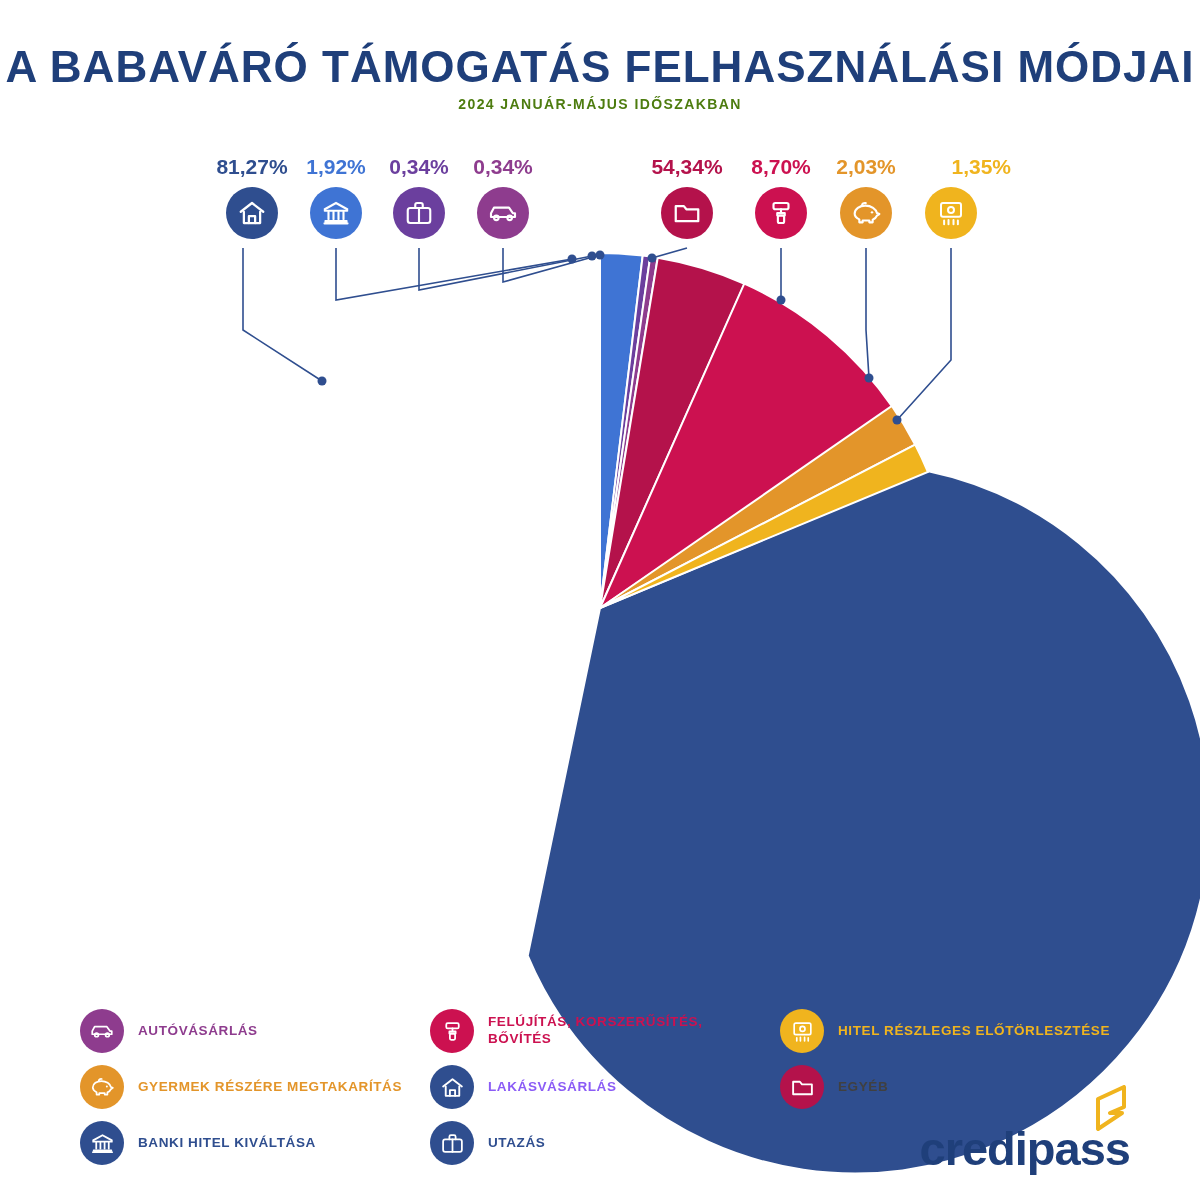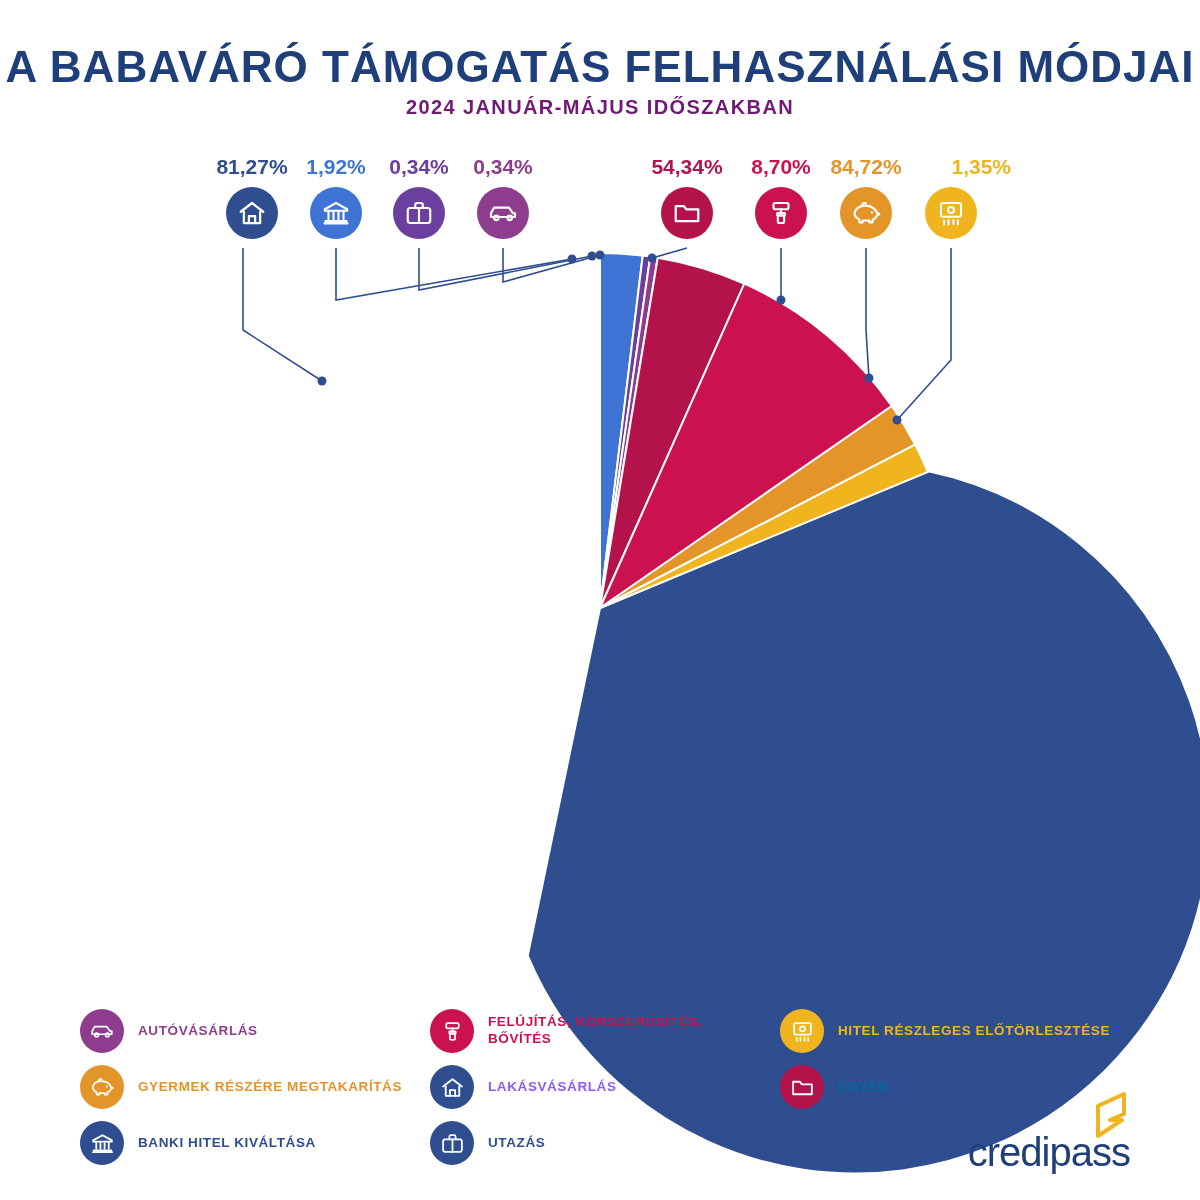--- a/index.html
+++ b/index.html
@@ -10,21 +10,21 @@
     color:#2f4e8f;
     overflow:hidden;
     position:relative;
   }
   .title{
     position:absolute;top:42px;left:0;width:1200px;text-align:center;
     font-size:44px;font-weight:bold;letter-spacing:1px;color:#1f3f7a;
   }
   .subtitle{
     position:absolute;top:96px;left:0;width:1200px;text-align:center;
-    font-size:20px;font-weight:bold;letter-spacing:1.4px;color:#701a75;
+    font-size:14px;font-weight:bold;letter-spacing:1.4px;color:#4d7c0f;
   }
 
   
   .callout{position:absolute;text-align:center;width:120px;}
   .callout .pct{font-size:21px;font-weight:bold;margin-bottom:8px;}
   .badge{
     width:52px;height:52px;border-radius:50%;
     margin:0 auto;display:flex;align-items:center;justify-content:center;
     box-sizing:border-box;
   }
@@ -45,21 +45,21 @@
     width:44px;height:44px;border-radius:50%;flex:0 0 44px;
     display:flex;align-items:center;justify-content:center;box-sizing:border-box;
   }
   .legend-label{
     font-size:13.5px;font-weight:bold;letter-spacing:.6px;line-height:1.25;
     text-transform:uppercase;
   }
 
   
   .logo{position:absolute;right:70px;bottom:28px;display:flex;align-items:flex-end;}
-  .logo-text{font-size:40px;font-weight:normal;color:#1f3f7a;letter-spacing:-1px;line-height:1;}
+  .logo-text{font-size:47px;font-weight:bold;color:#1f3f7a;letter-spacing:-1px;line-height:1;}
   .logo-mark{position:absolute;right:-2px;top:-40px;}
 </style>
 </head>
 <body>
 
 <div class="title">A BABAVÁRÓ TÁMOGATÁS FELHASZNÁLÁSI MÓDJAI</div>
 <div class="subtitle">2024 JANUÁR-MÁJUS IDŐSZAKBAN</div>
 
 <div id="chartwrap">
 
@@ -167,21 +167,21 @@
   <div class="badge" style="background:#cc1150">
     <svg width="30" height="30" viewBox="0 0 24 24" fill="none" stroke="#ffffff" stroke-width="1.7" stroke-linecap="round" stroke-linejoin="round">
       <rect x="6" y="4" width="12" height="5" rx="1.4"></rect>
       <path d="M12 9 V12 M9 12 H15 V14 H9 Z"></path>
       <rect x="9.5" y="14" width="5" height="6" rx="1.2"></rect>
     </svg>
   </div>
 </div>
 
 <div class="callout" style="left:806px;top:155px;">
-  <div class="pct" style="color:#e3952a">84,72%</div>
+  <div class="pct" style="color:#e3952a">2,03%</div>
   <div class="badge" style="background:#e3952a">
     <svg width="32" height="32" viewBox="0 0 24 24" fill="none" stroke="#ffffff" stroke-width="1.6" stroke-linecap="round" stroke-linejoin="round">
       <path d="M3.5 12.5 C3.5 8.8 7.2 6.5 11.5 6.5 C16 6.5 19.5 9 20.2 12 L22 12.8 L20.2 14 C19.7 15.3 18.6 16.4 17 17 V19 H14.5 V17.6 H9.5 V19 H7 V16.8 C5 15.8 3.5 14.3 3.5 12.5 Z"></path>
       <circle cx="16.5" cy="11.5" r=".9" fill="#ffffff" stroke="none"></circle>
       <path d="M9 6.6 C9 5 10.4 4.2 11.8 4.6"></path>
     </svg>
   </div>
 </div>
 
 <div class="callout" style="left:891px;top:155px;text-align:right;">
@@ -251,21 +251,21 @@
     </div>
     <div class="legend-label" style="color:#8b5cf6">LAKÁSVÁSÁRLÁS</div>
   </div>
 
   <div class="legend-item">
     <div class="legend-badge" style="background:#b4124b">
       <svg width="25" height="25" viewBox="0 0 24 24" fill="none" stroke="#ffffff" stroke-width="1.8" stroke-linejoin="round">
         <path d="M3 18.5 V6.5 H9.5 L11.5 9 H21 V18.5 Z"></path>
       </svg>
     </div>
-    <div class="legend-label" style="color:#0369a1">EGYÉB</div>
+    <div class="legend-label" style="color:#404040">EGYÉB</div>
   </div>
 
   <div class="legend-item">
     <div class="legend-badge" style="background:#2f4e8f">
       <svg width="25" height="25" viewBox="0 0 24 24" fill="none" stroke="#ffffff" stroke-width="1.7" stroke-linecap="round">
         <path d="M3 9 L12 4 L21 9"></path>
           <path d="M3 10.2 H21"></path>
         <path d="M6 11 V17 M10 11 V17 M14 11 V17 M18 11 V17"></path>
         <path d="M3.5 18.5 H20.5 M2.8 20.3 H21.2"></path>
       </svg>

